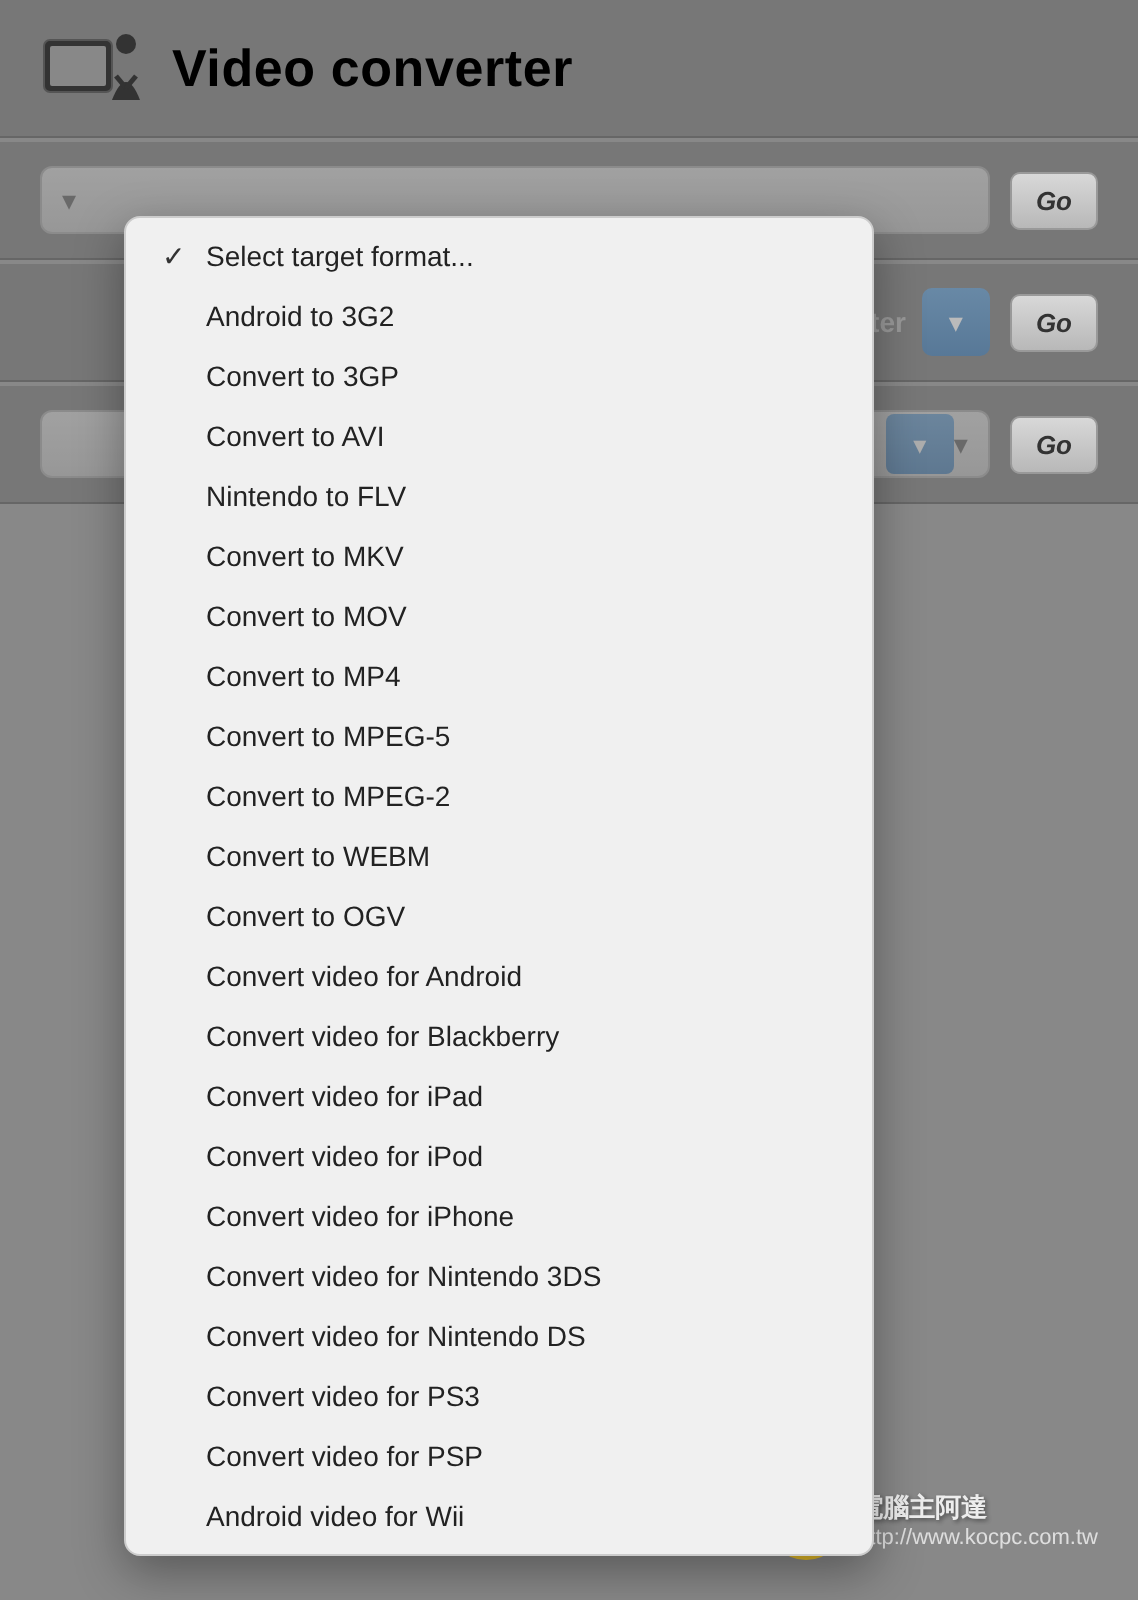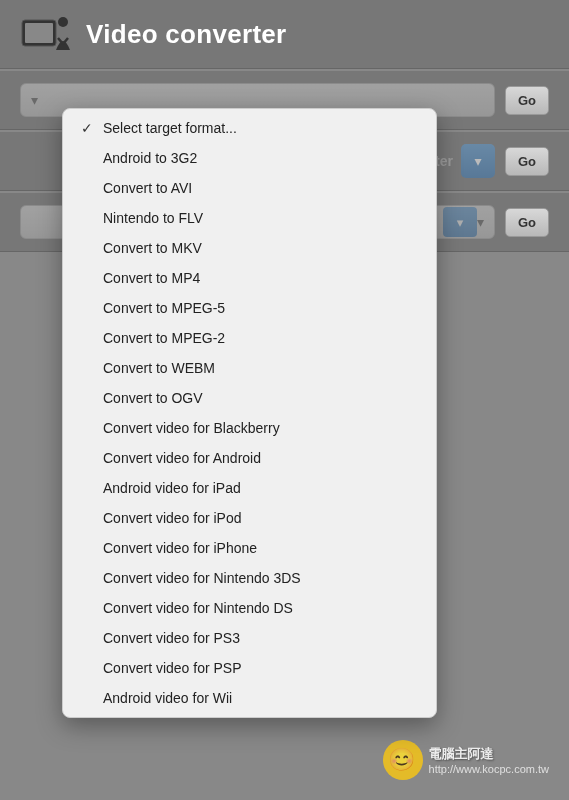--- a/index.html
+++ b/index.html
@@ -36,21 +36,21 @@
 
     .header-icon {
       width: 52px;
       height: 44px;
       position: relative;
     }
 
     .header-title {
       font-size: 26px;
       font-weight: bold;
-      color: #ffffff;
+      color: #000000;
       letter-spacing: 0.3px;
     }
 
     
     .converter-row {
       background-color: #777;
       padding: 12px 20px;
       display: flex;
       align-items: center;
       gap: 10px;
@@ -84,20 +84,21 @@
     .go-btn {
       background: linear-gradient(to bottom, #d8d8d8, #b8b8b8);
       border: 1px solid #999;
       border-radius: 5px;
       padding: 6px 12px;
       font-size: 13px;
       font-weight: bold;
       color: #333;
       cursor: pointer;
       white-space: nowrap;
+      font-style: italic;
     }
 
     
     .dropdown-overlay {
       position: absolute;
       top: 108px;
       left: 62px;
       width: 375px;
       background: #f0f0f0;
       border: 1px solid #ccc;
@@ -221,61 +222,69 @@
       <span class="checkmark">✓</span>
       <span>Select target format...</span>
     </div>
 
     <div class="dropdown-item">
       <span class="checkmark"></span>
       <span>Android to 3G2</span>
     </div>
     <div class="dropdown-item">
       <span class="checkmark"></span>
+      <span>Convert to 3GP</span>
+    </div>
+    <div class="dropdown-item">
+      <span class="checkmark"></span>
       <span>Convert to AVI</span>
     </div>
     <div class="dropdown-item">
       <span class="checkmark"></span>
       <span>Nintendo to FLV</span>
     </div>
     <div class="dropdown-item">
       <span class="checkmark"></span>
       <span>Convert to MKV</span>
     </div>
     <div class="dropdown-item">
       <span class="checkmark"></span>
+      <span>Convert to MOV</span>
+    </div>
+    <div class="dropdown-item">
+      <span class="checkmark"></span>
       <span>Convert to MP4</span>
     </div>
     <div class="dropdown-item">
       <span class="checkmark"></span>
       <span>Convert to MPEG-5</span>
     </div>
     <div class="dropdown-item">
       <span class="checkmark"></span>
       <span>Convert to MPEG-2</span>
     </div>
     <div class="dropdown-item">
       <span class="checkmark"></span>
       <span>Convert to WEBM</span>
     </div>
     <div class="dropdown-item">
       <span class="checkmark"></span>
       <span>Convert to OGV</span>
     </div>
     <div class="dropdown-item">
       <span class="checkmark"></span>
+      <span>Convert video for Android</span>
+    </div>
+    <div class="dropdown-item">
+      <span class="checkmark"></span>
       <span>Convert video for Blackberry</span>
     </div>
     <div class="dropdown-item">
       <span class="checkmark"></span>
-      <span>Convert video for Android</span>
-    </div>
-    <div class="dropdown-item">
-      <span class="checkmark"></span>
-      <span>Android video for iPad</span>
+      <span>Convert video for iPad</span>
     </div>
     <div class="dropdown-item">
       <span class="checkmark"></span>
       <span>Convert video for iPod</span>
     </div>
     <div class="dropdown-item">
       <span class="checkmark"></span>
       <span>Convert video for iPhone</span>
     </div>
     <div class="dropdown-item">

